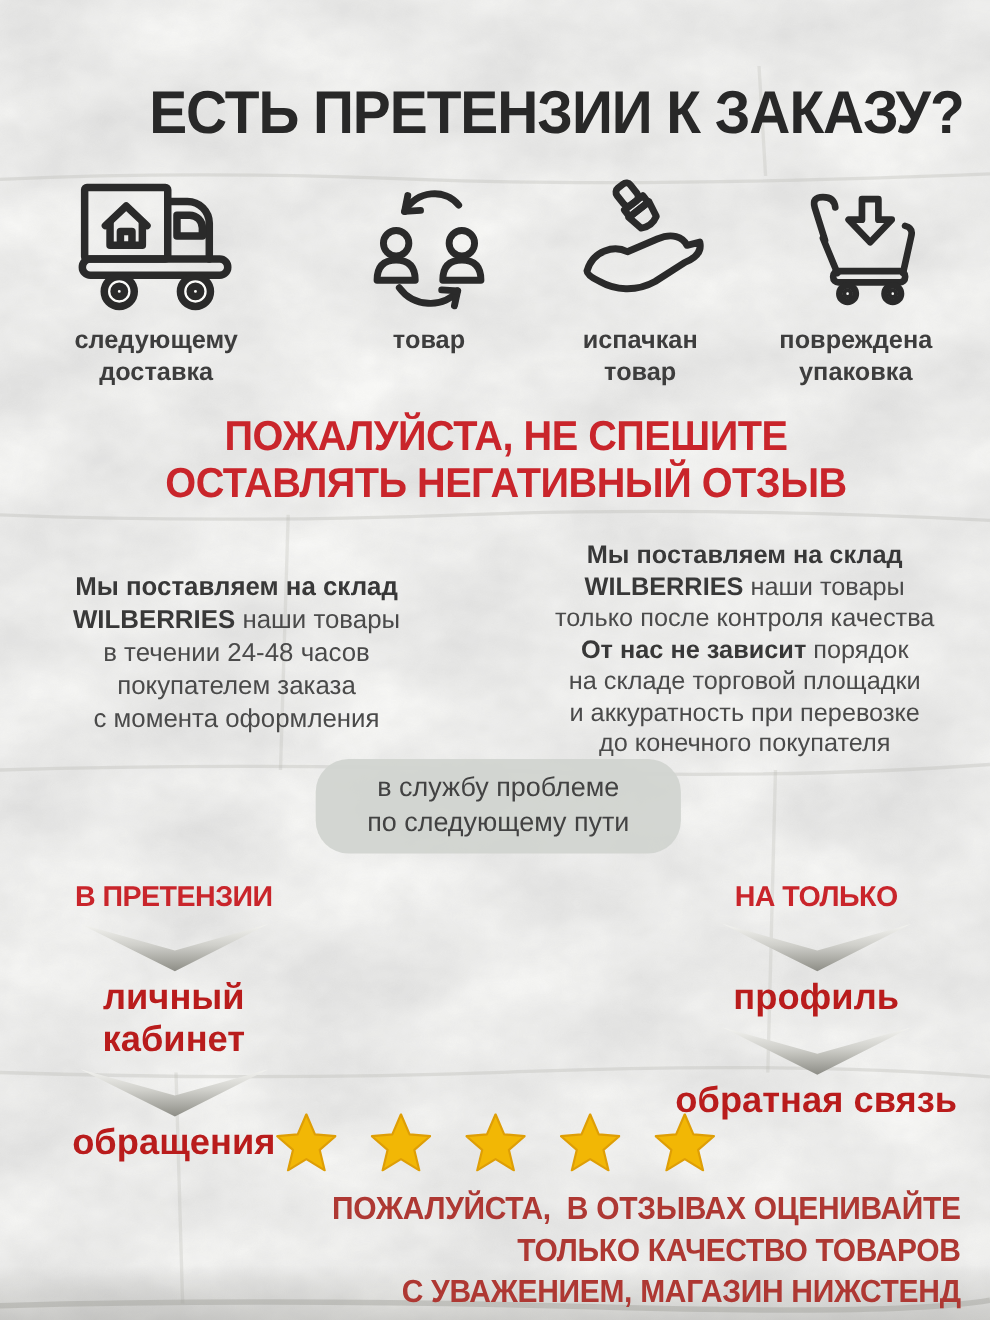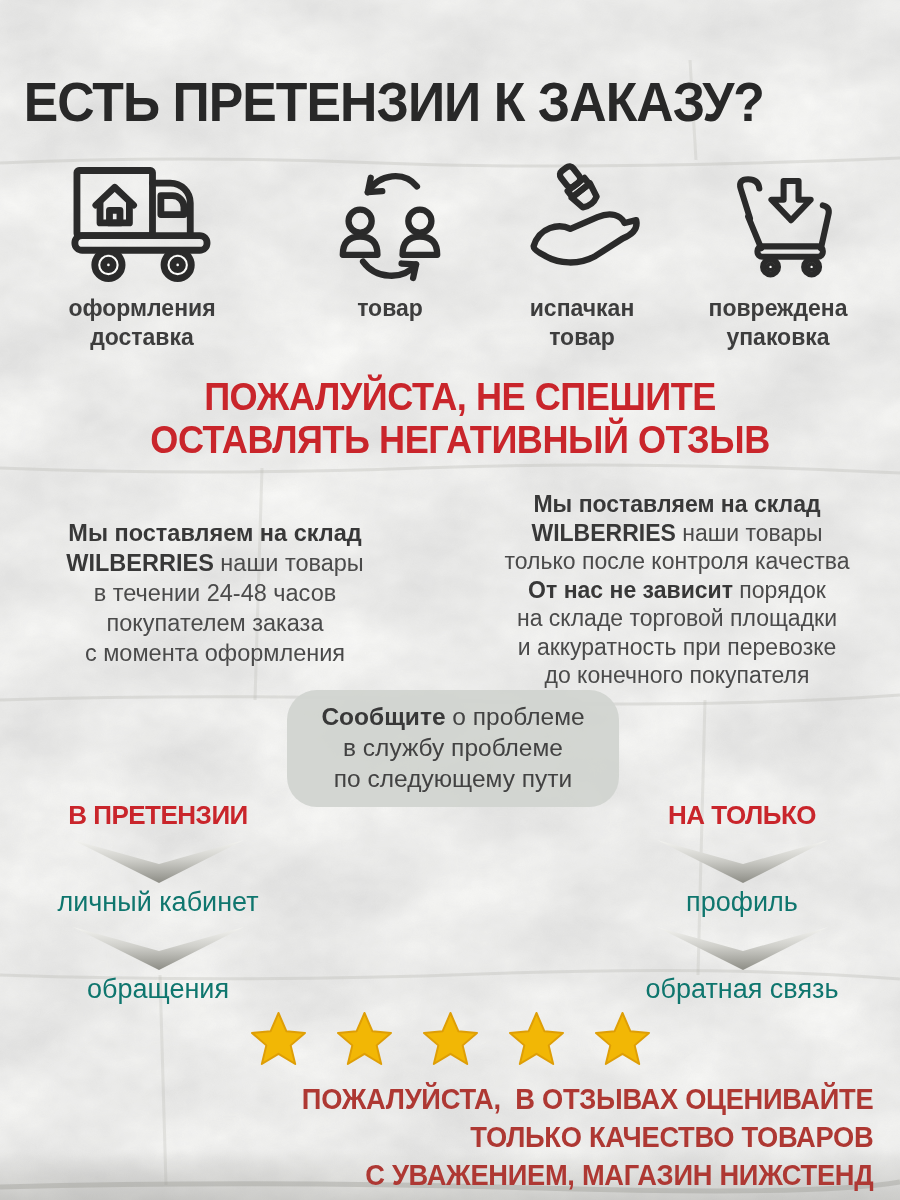--- a/index.html
+++ b/index.html
@@ -1,20 +1,20 @@
 <!DOCTYPE html>
 <html lang="ru" style="--red: #C9252B; --muted-red: #AE3833;"><head>
 <meta charset="utf-8">
 <style>
   html,body{margin:0;padding:0;}
   body{width:900px;height:1200px;font-family:"Liberation Sans","DejaVu Sans",sans-serif;background:#f5f5f3;}
   .page{position:relative;width:900px;height:1200px;overflow:hidden;background:#f7f7f5;}
   .texture{position:absolute;inset:0;z-index:0;}
 
-  .title{position:absolute;top:70px;left:0;right:0;text-align:left;z-index:2;}
+  .title{position:absolute;top:70px;left:0;right:0;text-align:right;z-index:2;}
   .title span{display:inline-block;transform:scaleX(.94);font-size:55px;font-weight:700;color:#282828;letter-spacing:-1px;white-space:nowrap;}
 
   .issue{position:absolute;top:158px;width:220px;text-align:center;z-index:2;}
   .issue .ic{height:132px;display:flex;align-items:center;justify-content:center;}
   .issue .ic svg{stroke:#2a2a2a;fill:none;stroke-width:6.5;stroke-linecap:round;stroke-linejoin:round;}
   .issue .lbl{margin-top:4px;font-size:23px;line-height:29px;font-weight:700;color:#3d3d3d;}
 
   .warning{position:absolute;top:376px;left:0;right:0;text-align:center;z-index:2;padding-left:20px;}
   .warning span{display:block;transform:scaleX(.95);font-size:38px;line-height:43px;font-weight:700;color:var(--red,#c9252b);letter-spacing:-.5px;white-space:nowrap;}
 
@@ -25,21 +25,21 @@
   .para-right{left:462px;width:430px;top:490px;font-size:23px;line-height:28.5px;}
 
   .sbox{position:absolute;left:287px;top:690px;width:332px;border-radius:30px;
         background:rgba(209,212,208,.96);text-align:center;color:#424242;
         font-size:24.5px;line-height:31px;padding:11px 4px 13px;box-sizing:border-box;z-index:2;}
 
   .flow{position:absolute;width:260px;text-align:center;top:800px;z-index:2;}
   .flow-app{left:28px;} .flow-site{left:612px;}
   .flow-header{font-size:26px;font-weight:700;color:var(--red,#c9252b);letter-spacing:-.5px;}
   .flow-arrow{display:block;margin:7px auto 3px;}
-  .flow-step{font-size:27px;font-weight:400;color:#0f766e;margin-top:1px;}
+  .flow-step{font-size:33px;font-weight:700;color:#b91c1c;margin-top:1px;}
 
   .stars-row{position:absolute;top:1012px;left:0;right:0;display:flex;justify-content:center;gap:31px;z-index:2;}
   .star{display:inline-block;width:55px;height:53px;}
 
   .footer{position:absolute;top:1080px;left:12px;right:0;text-align:right;z-index:2;}
   .footer span{display:block;transform:scaleX(.94);font-size:29px;line-height:38px;font-weight:700;
                color:var(--muted-red,#ae3833);letter-spacing:-.3px;white-space:pre;}
 </style>
 </head>
 <body>
@@ -94,21 +94,21 @@
         <path d="M80 22 h17 a19 19 0 0 1 19 19 v31"></path>
         <path d="M88 34 h11 a11 11 0 0 1 11 11 v7 h-22 z"></path>
         <rect x="6" y="72" width="126" height="14" rx="7"></rect>
         <circle cx="38" cy="100" r="13" fill="#fbfbf9"></circle>
           <circle cx="38" cy="100" r="4.5"></circle>
         <circle cx="104" cy="100" r="13" fill="#fbfbf9"></circle>
           <circle cx="104" cy="100" r="4.5"></circle>
       </svg>
     </div>
     <div class="lbl">
-      <div>оформления</div>
+      <div>следующему</div>
       <div>доставка</div>
     </div>
   </div>
 
   <div class="issue" style="left:280px">
     <div class="ic">
       <svg width="106" height="128" viewBox="0 0 110 126">
         <circle cx="24" cy="60" r="12"></circle>
         <path d="M6 95 q0 -19 18 -19 q18 0 18 19 z"></path>
         <circle cx="86" cy="60" r="12"></circle>
@@ -177,21 +177,20 @@
       <div class="tline"><span class="b">Мы поставляем на склад</span></div>
       <div class="tline"><span class="b">WILBERRIES</span><span> наши товары</span></div>
       <div class="tline"><span>только после контроля качества</span></div>
       <div class="tline"><span class="b">От нас не зависит</span><span> порядок</span></div>
       <div class="tline"><span>на складе торговой площадки</span></div>
       <div class="tline"><span>и аккуратность при перевозке</span></div>
       <div class="tline"><span>до конечного покупателя</span></div>
     </div>
 
   <div class="sbox">
-      <div class="tline"><span class="b">Сообщите</span><span> о проблеме</span></div>
       <div class="tline"><span>в службу проблеме</span></div>
       <div class="tline"><span>по следующему пути</span></div>
     </div>
 
   <div class="flow flow-app">
     <div class="flow-header">В ПРЕТЕНЗИИ</div>
     <svg class="flow-arrow" width="175" height="46" viewBox="0 0 175 46">
       <defs>
           <linearGradient id="g1" x1="0" y1="0" x2="0" y2="1">
         <stop offset="0" stop-color="#f4f4f1"></stop>

